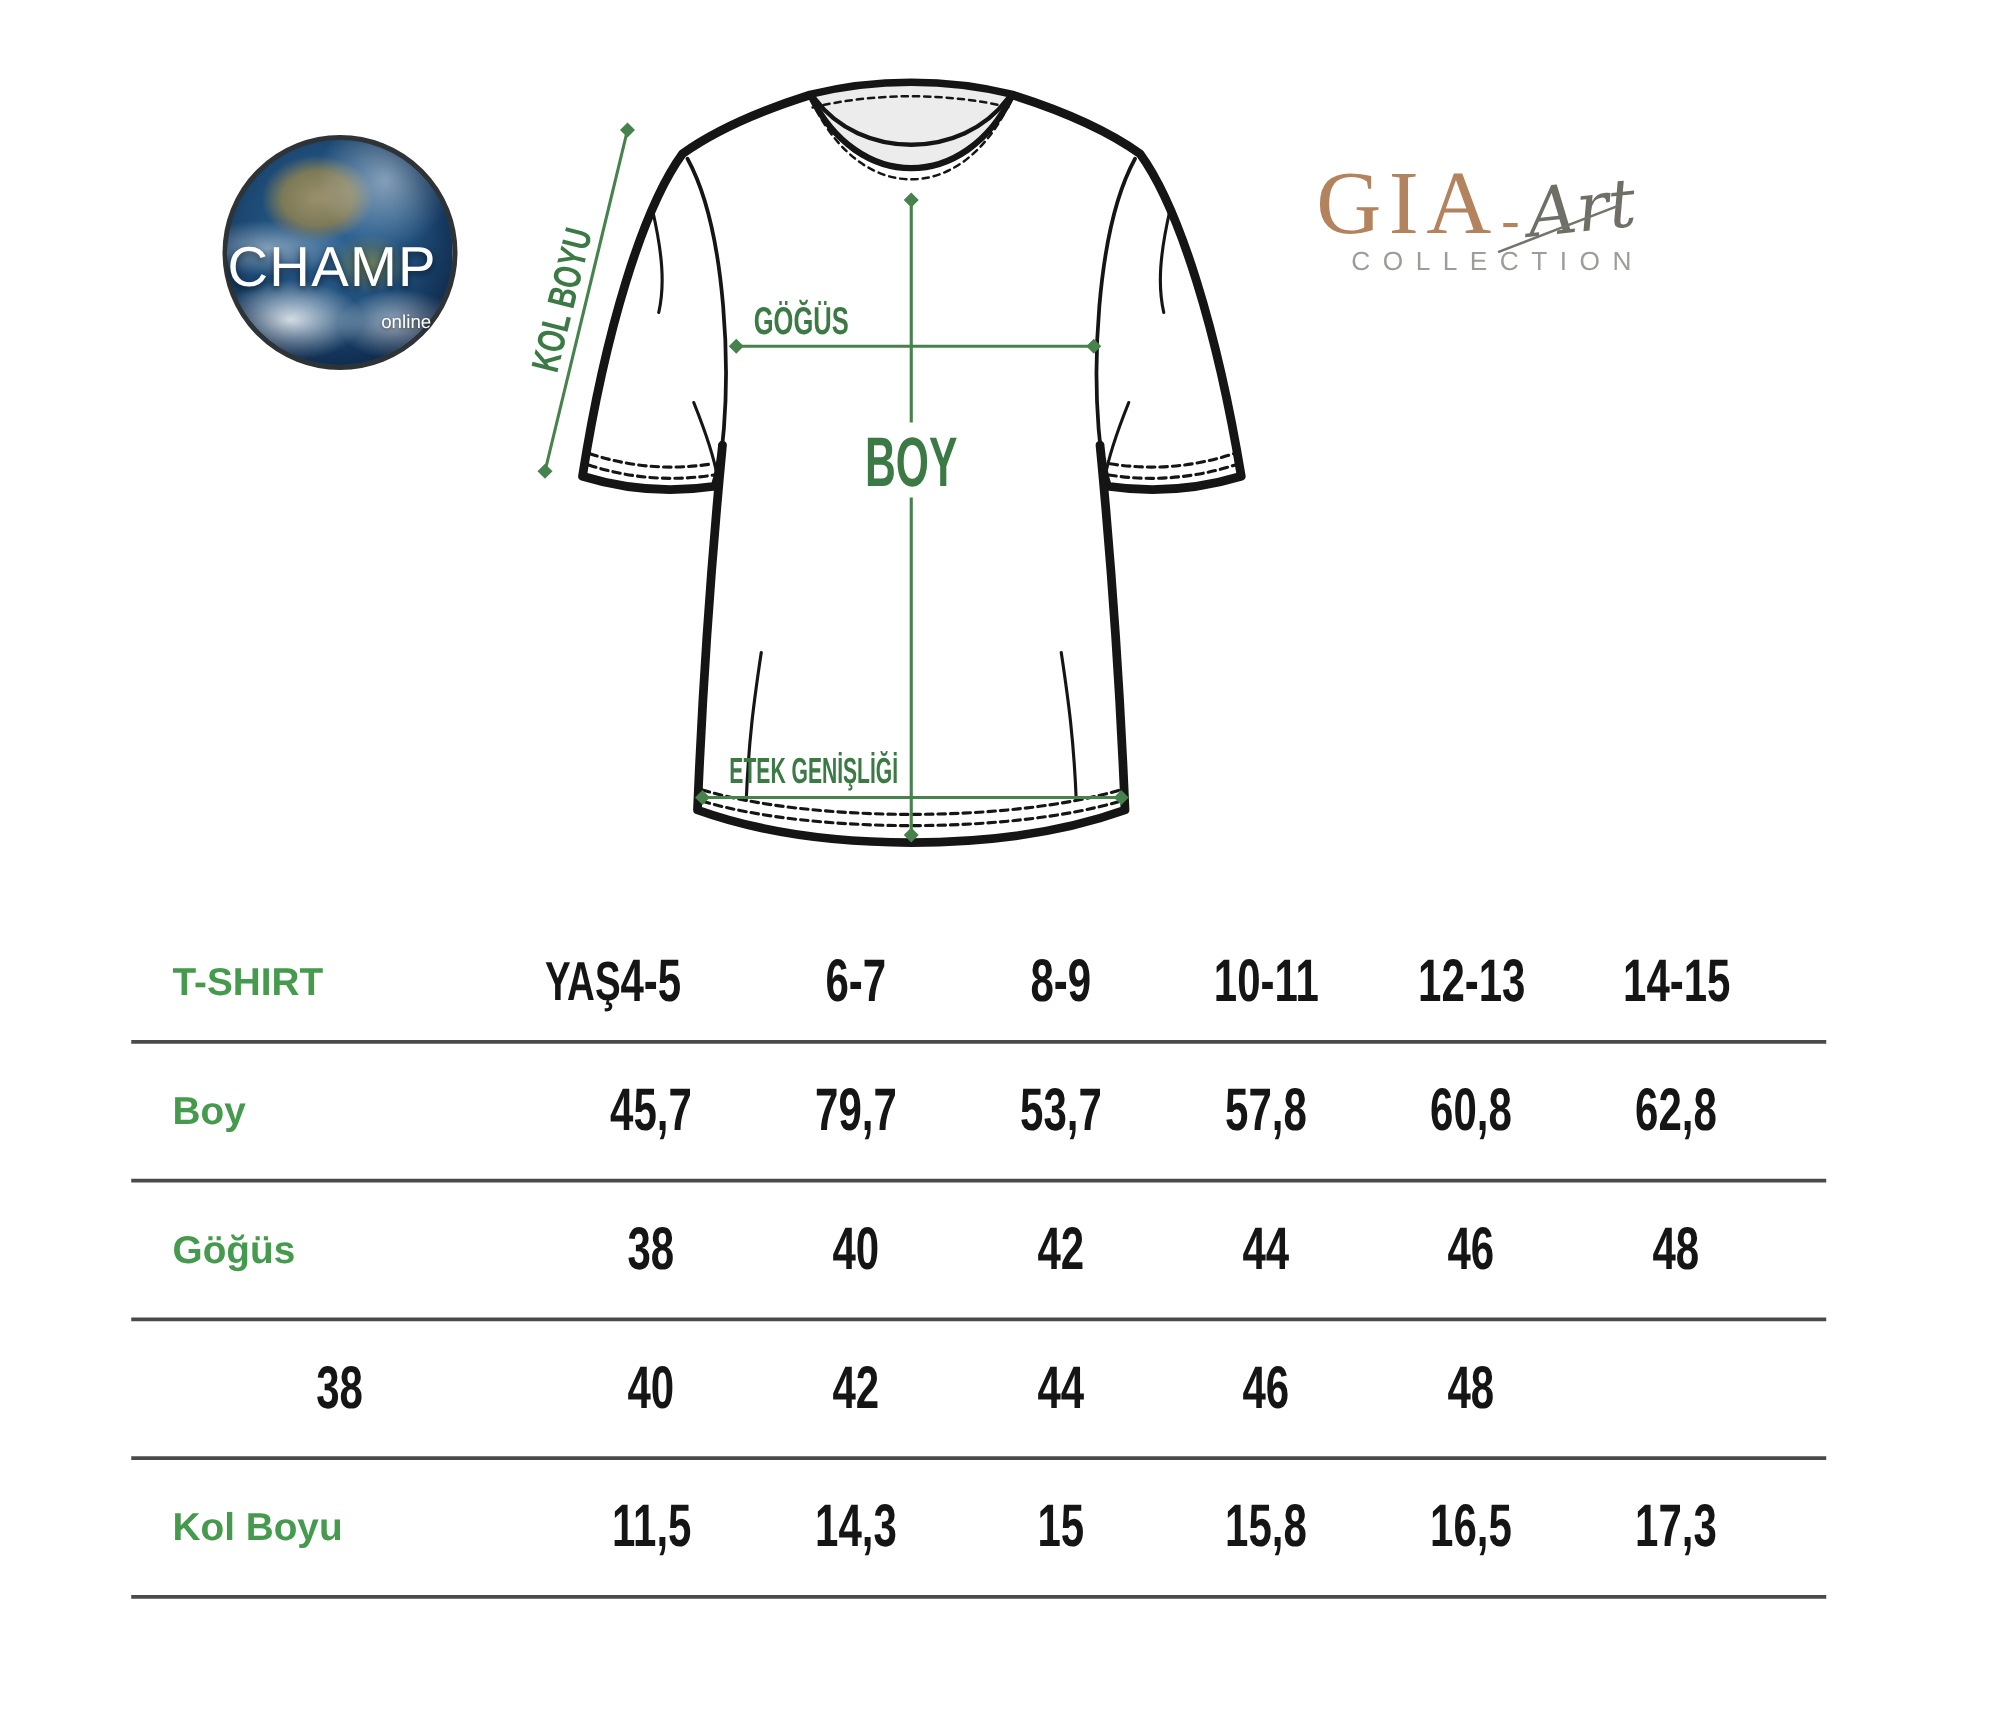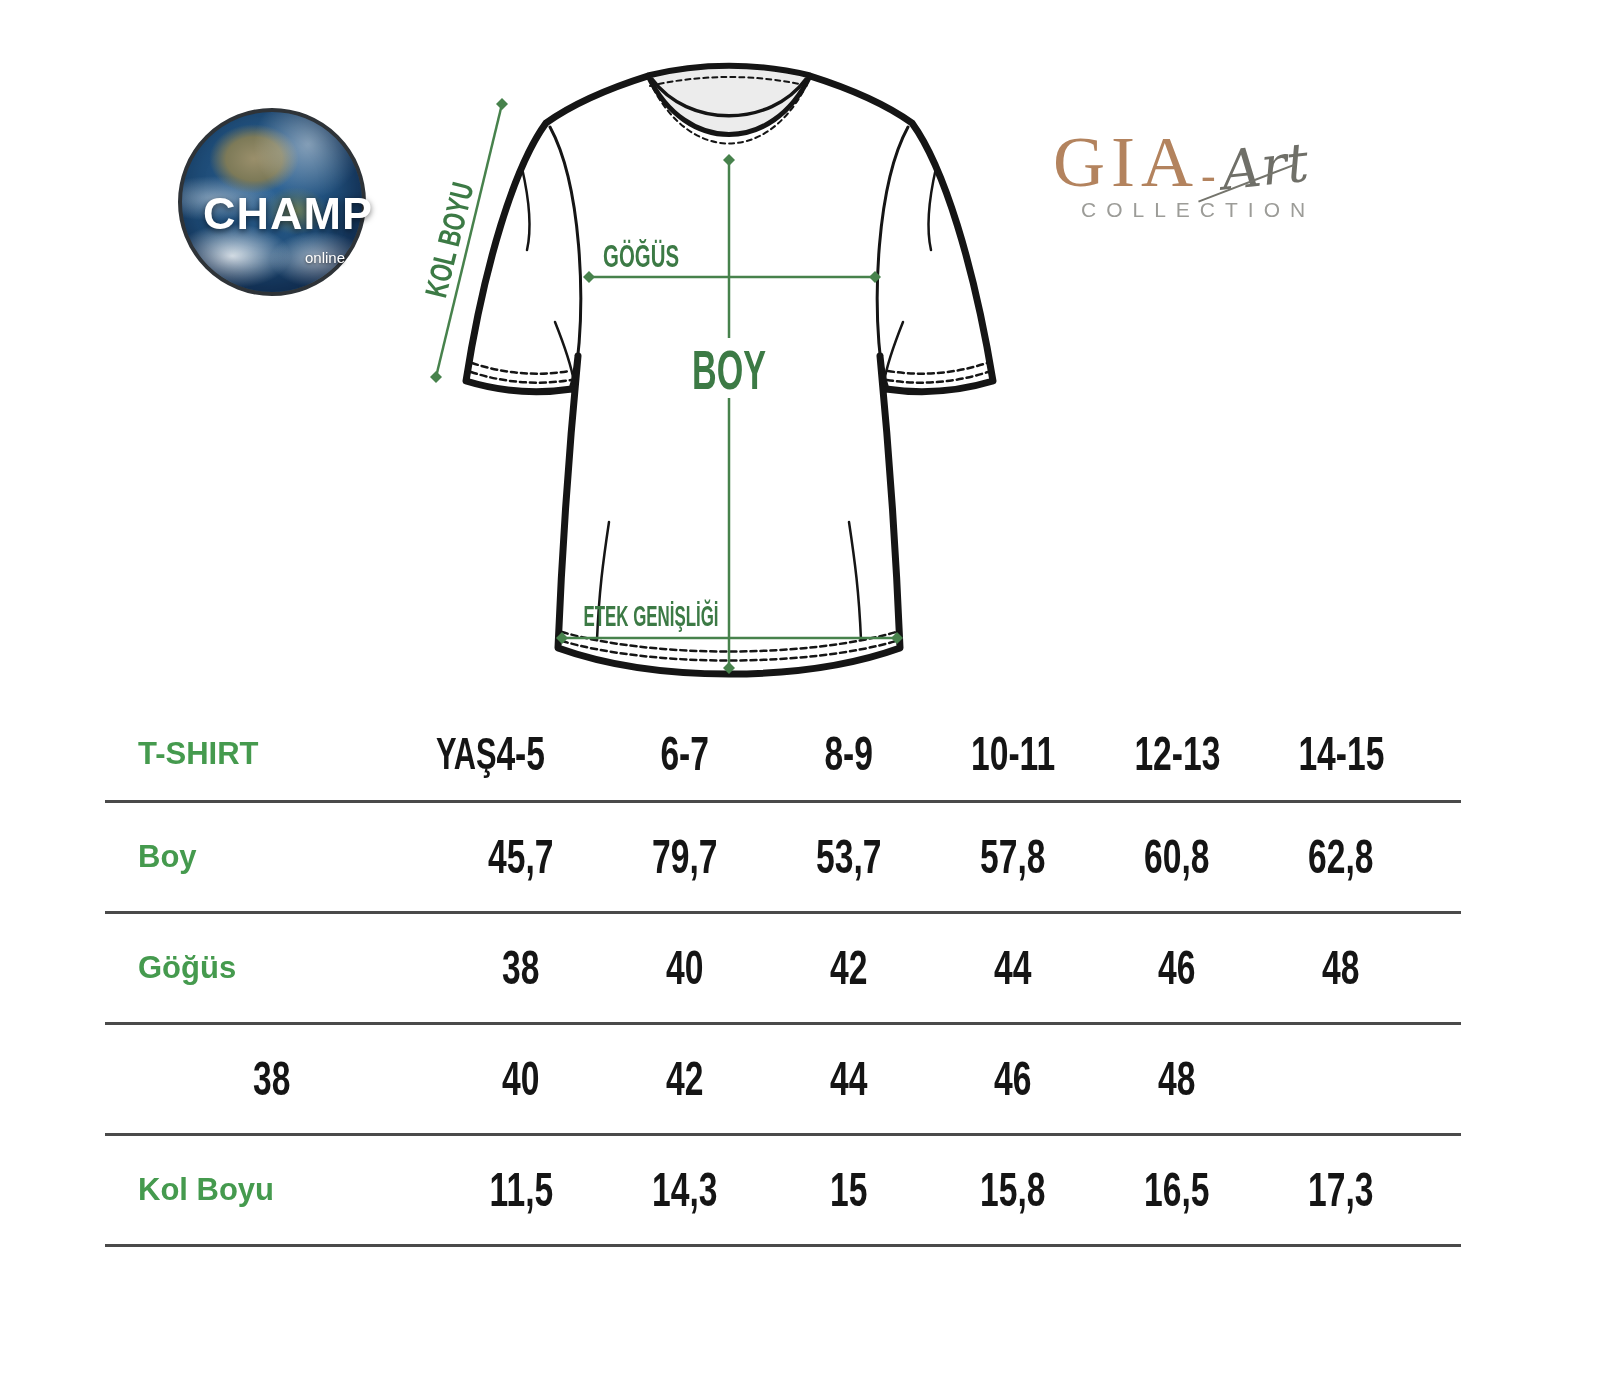--- a/index.html
+++ b/index.html
@@ -16,22 +16,22 @@
       radial-gradient(circle at 70% 18%, rgba(255,255,255,.45), rgba(255,255,255,0) 28%),
       radial-gradient(ellipse 62px 48px at 40% 26%, #9a8f6b 0%, #7d7a58 45%, rgba(125,122,88,0) 72%),
       radial-gradient(ellipse 46px 34px at 63% 55%, #6d7f5a 0%, rgba(109,127,90,0) 70%),
       radial-gradient(ellipse 84px 46px at 28% 80%, rgba(242,247,251,.9), rgba(242,247,251,0) 70%),
       radial-gradient(ellipse 70px 40px at 76% 82%, rgba(235,242,248,.75), rgba(235,242,248,0) 70%),
       radial-gradient(ellipse 90px 32px at 18% 48%, rgba(228,238,246,.5), rgba(228,238,246,0) 70%),
       radial-gradient(circle at 50% 40%, #2e6496 0%, #1d4a75 55%, #143a5e 100%);
     box-shadow: inset -10px -14px 28px rgba(0,0,25,.35);
   }
   .champ-text{
-    position:absolute;left:16px;top:44%;width:100%;text-align:center;
-    font-size:45px;font-weight:bold;color:#fff;letter-spacing:1px;line-height:1;
+    position:absolute;left:0;top:44%;width:100%;text-align:left;
+    font-size:45px;font-weight:normal;color:#fff;letter-spacing:1px;line-height:1;
     text-shadow:0 2px 6px rgba(0,0,0,.55);
   }
   .champ-online{
     position:absolute;right:17px;top:63%;
     font-size:15px;color:#fff;text-shadow:0 1px 3px rgba(0,0,0,.6);margin-top:24px;
   }
 
   
   .gia{position:absolute;left:1053px;top:126px;width:340px;}
   .gia-row{position:relative;display:flex;align-items:flex-end;}
@@ -47,21 +47,21 @@
   .gia-swash{position:absolute;left:142px;top:56px;width:104px;height:2px;background:#74746c;transform:rotate(-21deg);}
   .gia-collection{
     margin-top:0;margin-left:28px;font-size:21px;letter-spacing:10px;color:#9c9c98;
   }
 
   
   svg.shirt{position:absolute;left:420px;top:50px;width:600px;height:650px;}
   svg.shirt text{font-family:"Liberation Sans",sans-serif;font-weight:bold;fill:#3c7a45;}
 
   
-  .size-table{position:absolute;left:105px;top:708px;width:1356px;}
+  .size-table{position:absolute;left:105px;top:740px;width:1356px;}
   .trow{
     position:relative;display:grid;grid-template-columns:334px repeat(6,164px);
     align-items:center;height:108px;border-bottom:3px solid #4a4a4a;
   }
   .trow.head{height:92px;}
   .label-cell{padding-left:33px;text-align:left;}
   .green-label{font-size:31px;font-weight:bold;color:#459a4e;}
   .num-cell{text-align:center;}
   .cnum{
     display:inline-block;font-size:48px;font-weight:bold;color:#151515;

